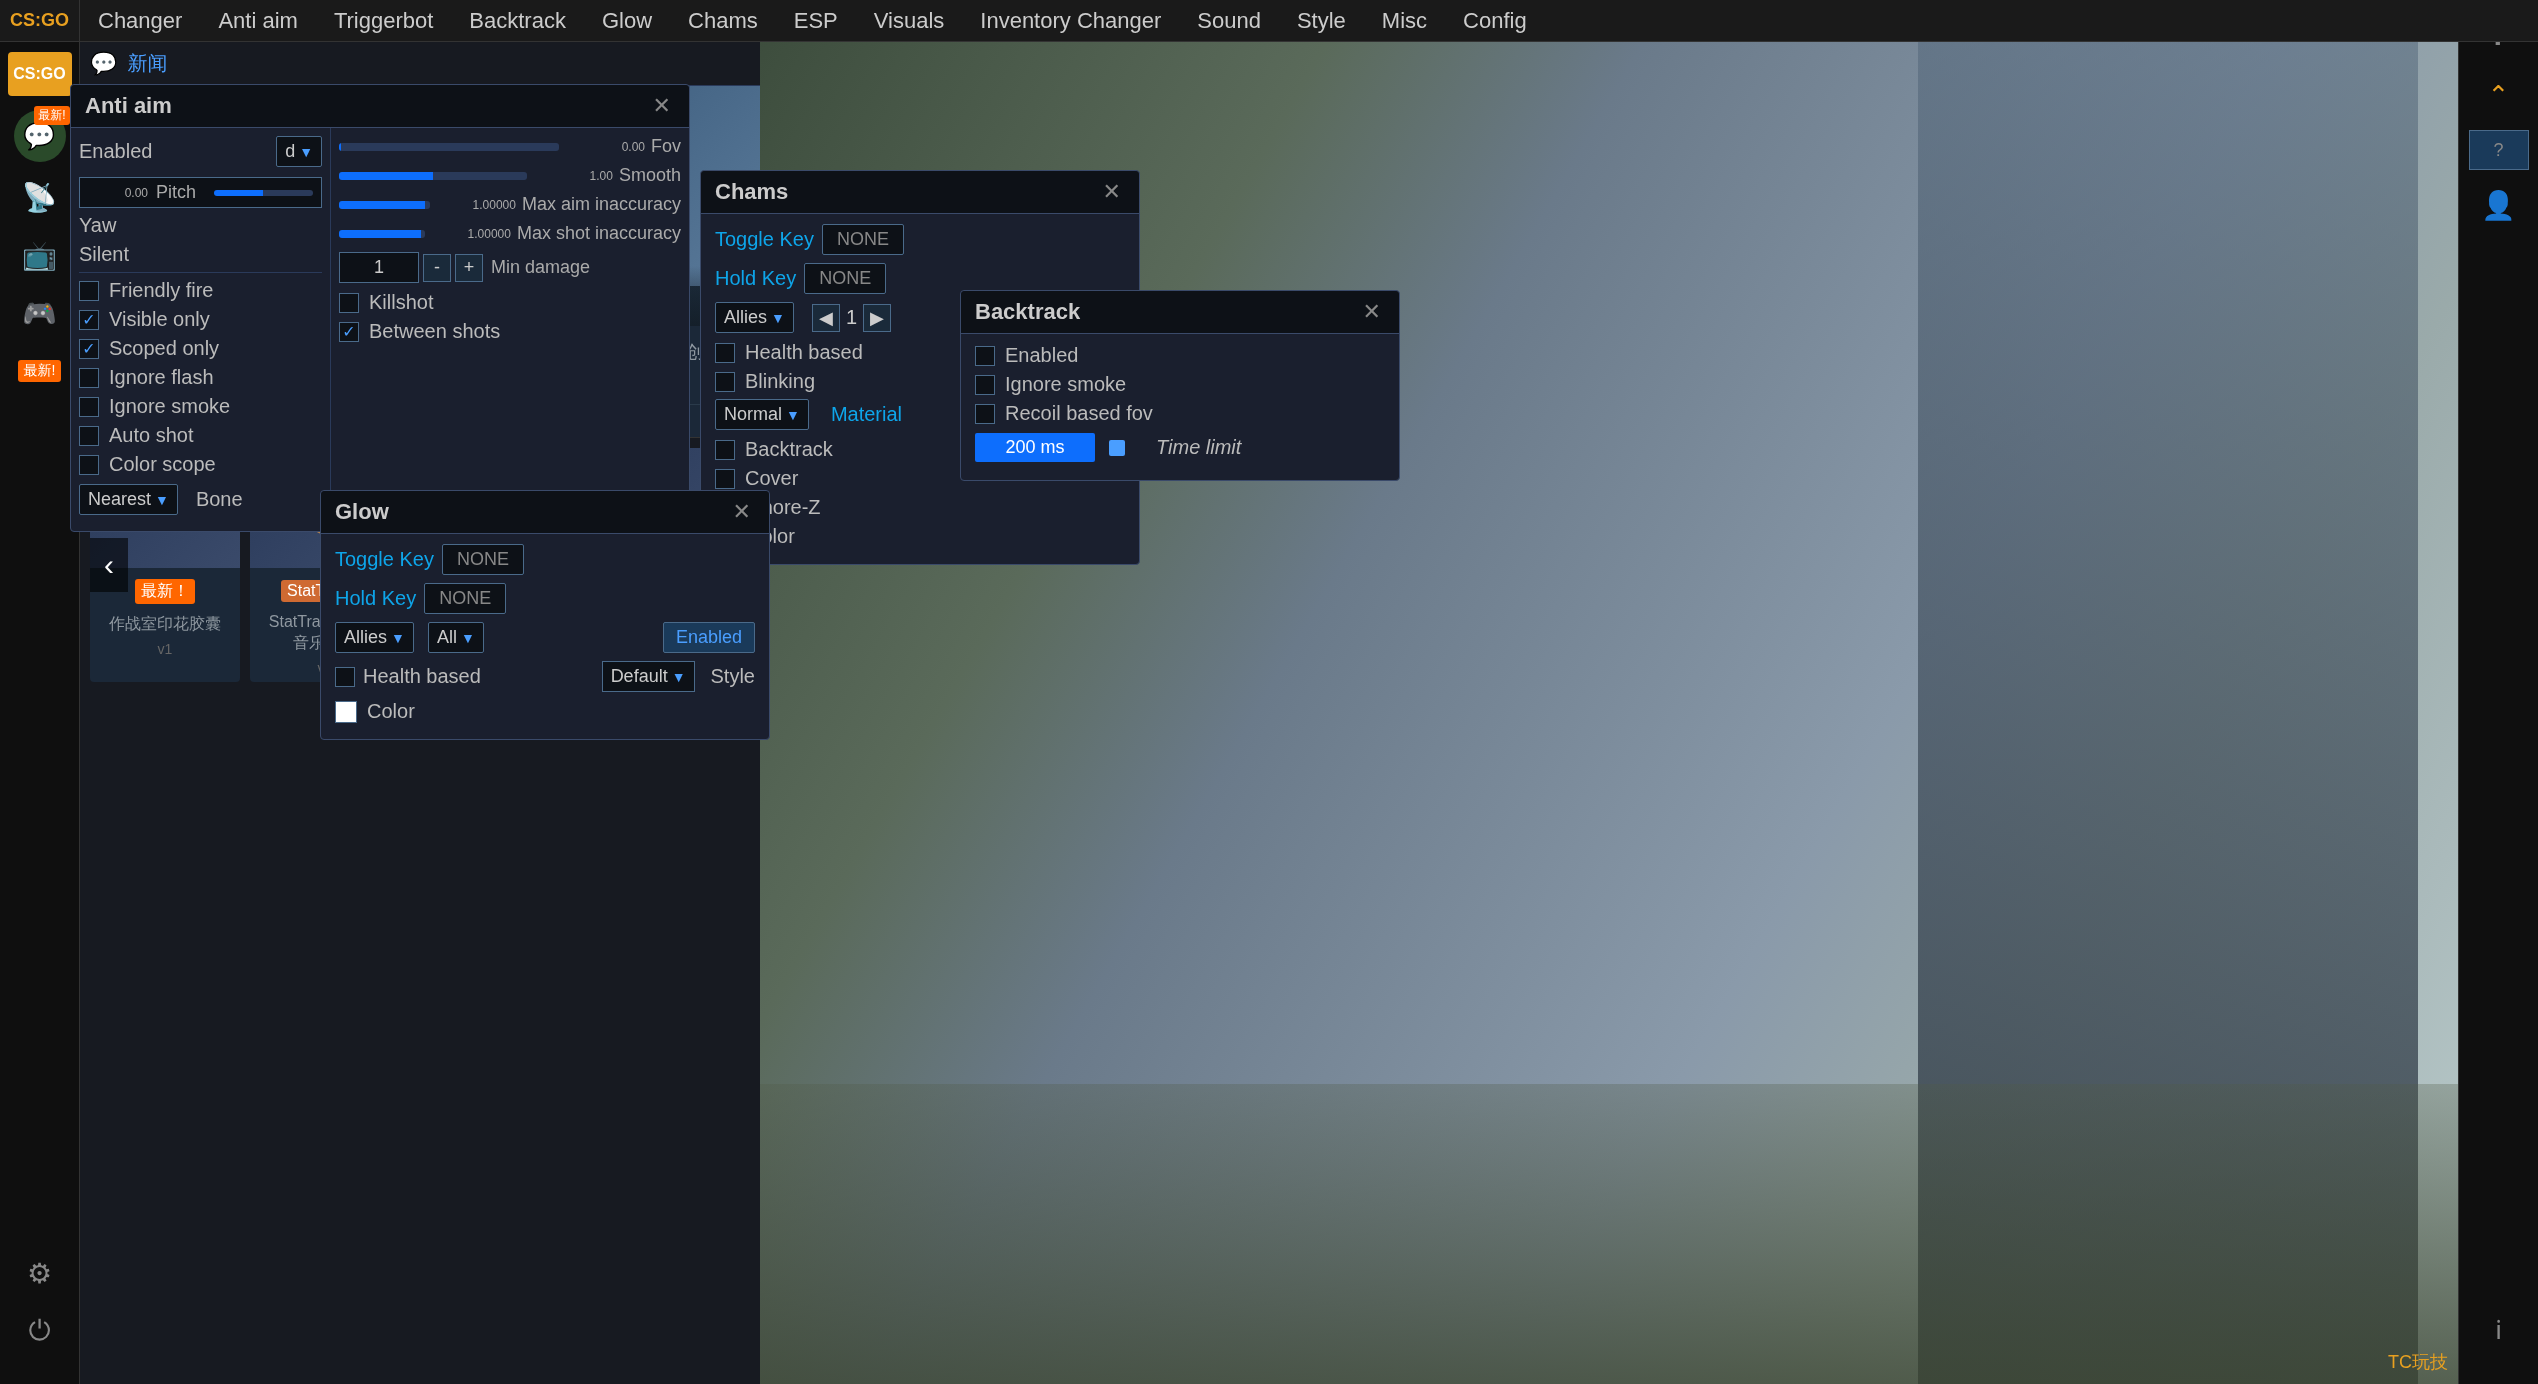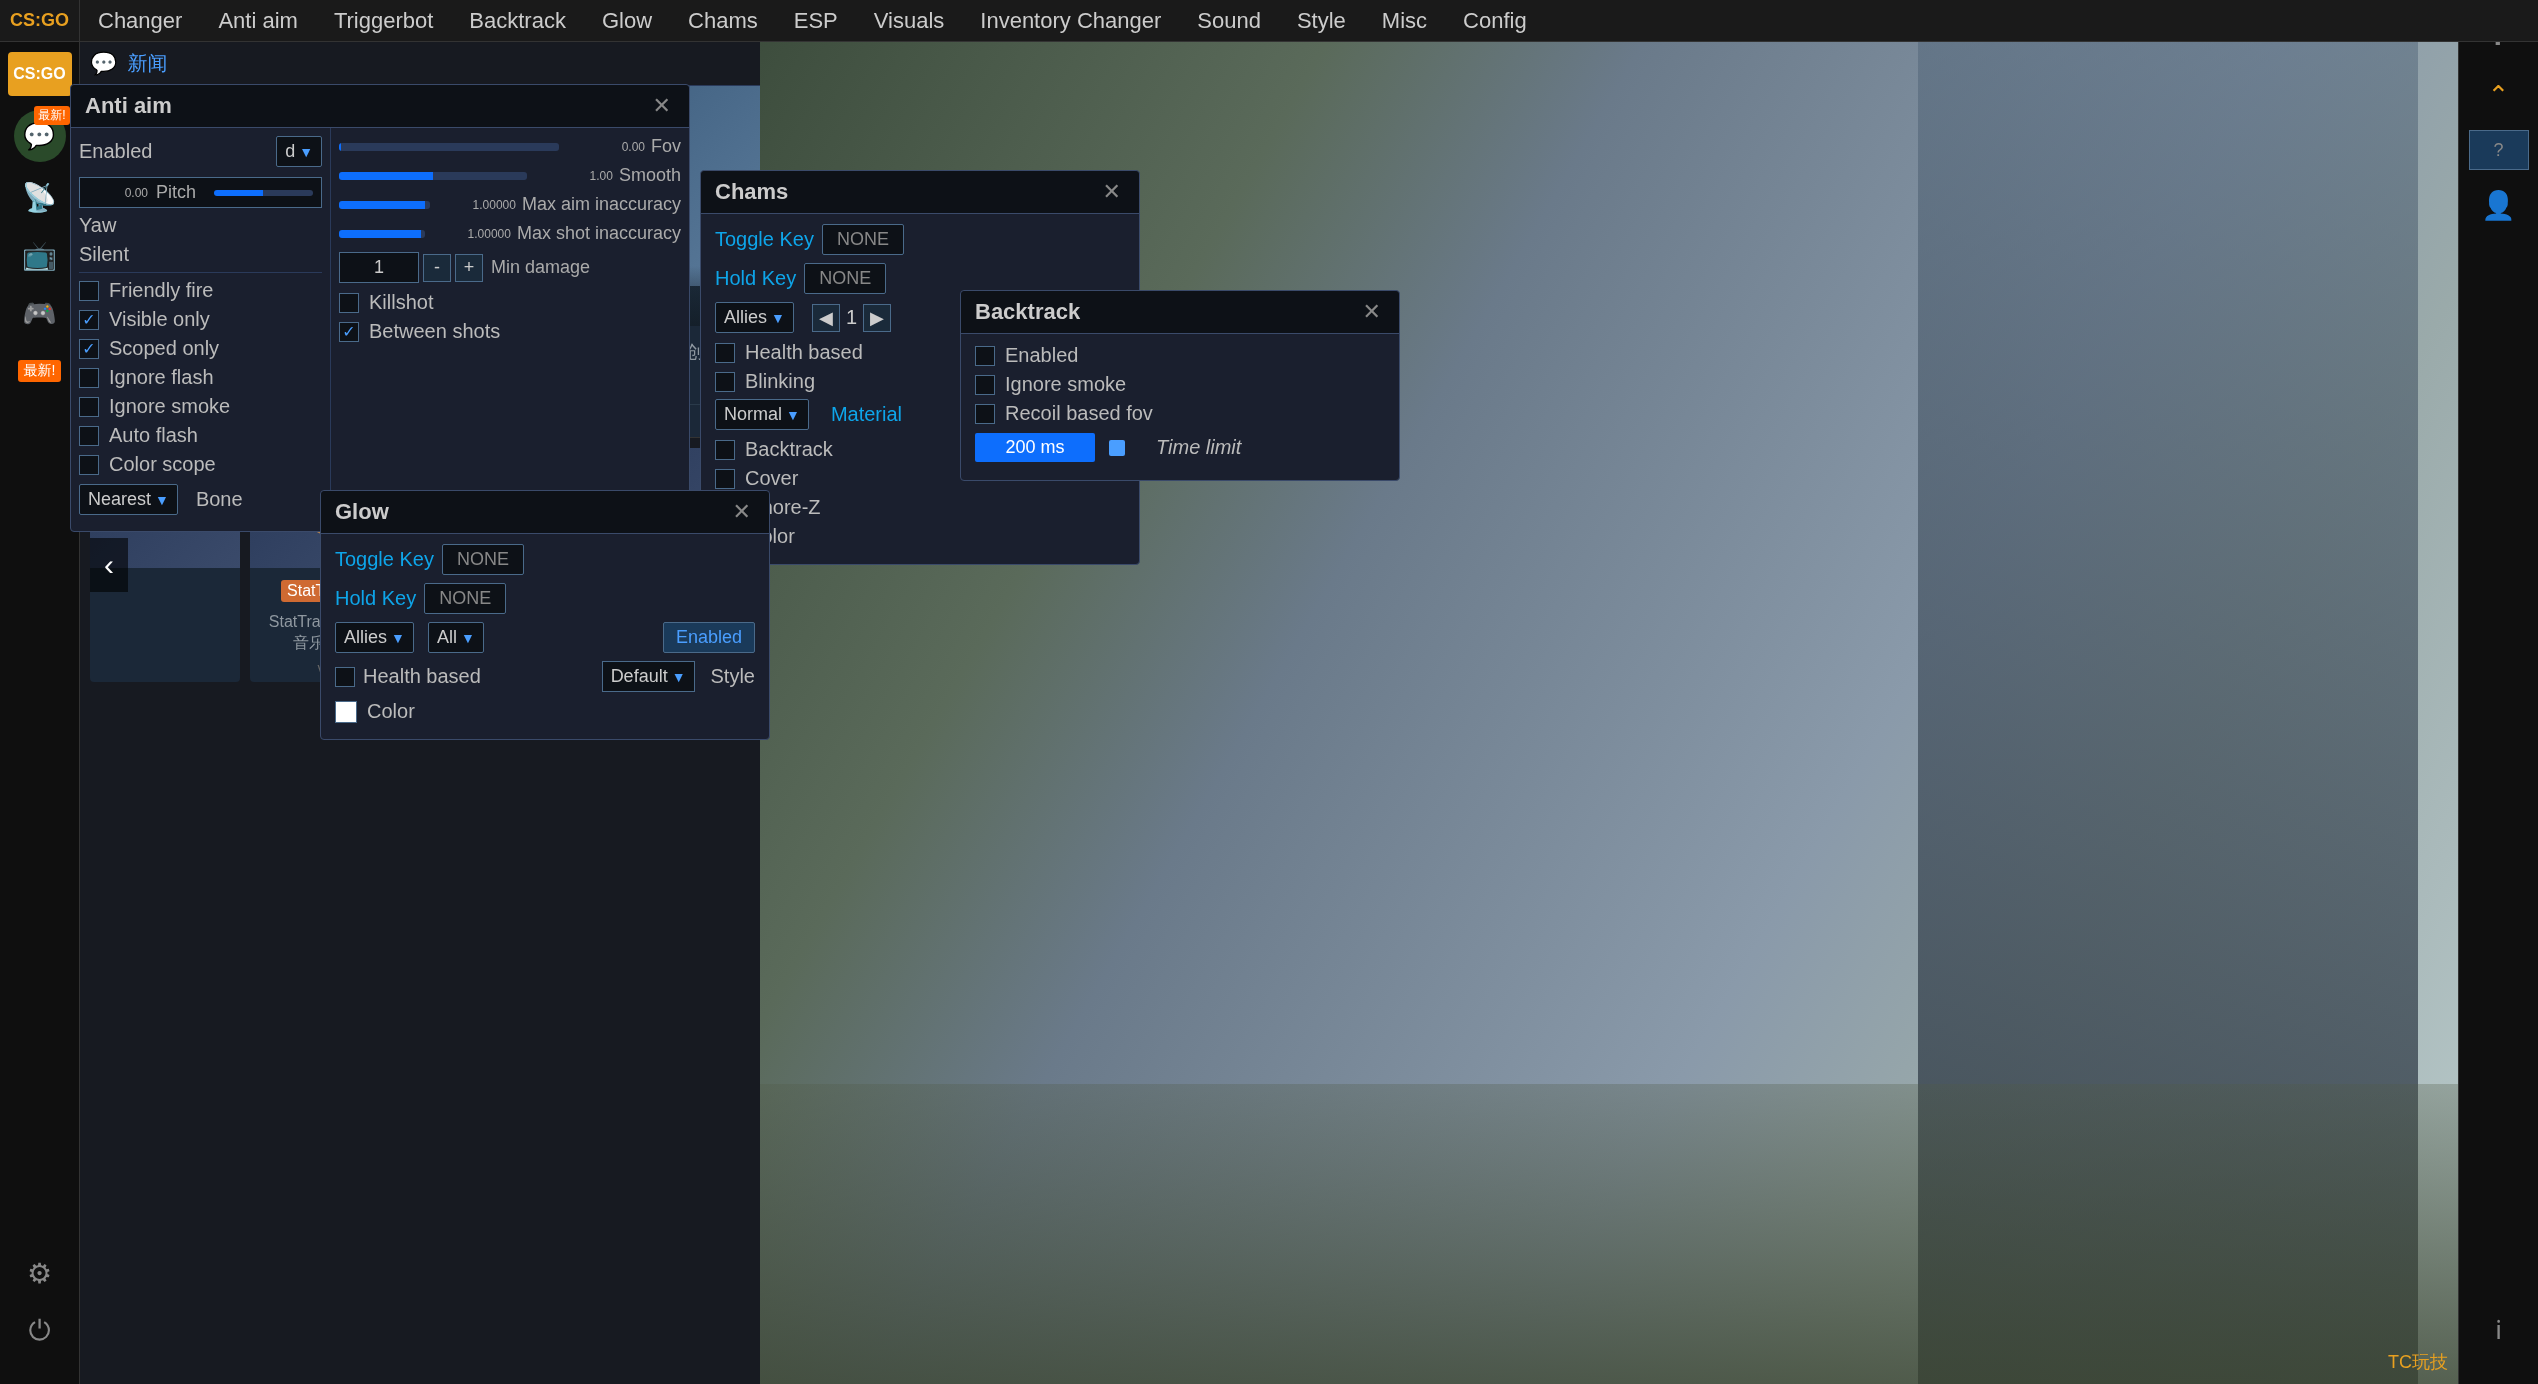--- a/index.html
+++ b/index.html
@@ -571,20 +571,25 @@
   </div>
 
   <div class="store-items-section">
     <div class="store-items-row">
       <button class="nav-prev">‹</button>
 
       <div class="store-item">
         <div class="store-item-img">
           <span style="font-size:50px;">🎫</span>
         </div>
+        <div style="padding:6px;text-align:center;">
+          <span class="badge-new">最新！</span>
+          <div class="store-item-name">作战室印花胶囊</div>
+          <div style="color:#666;font-size:14px;">v1</div>
+        </div>
       </div>
 
       <div class="store-item">
         <div class="store-item-img">
           <span style="font-size:50px;">📦</span>
         </div>
         <div style="padding:6px;text-align:center;">
           <span class="badge-stattrak">StatTrak™</span>
           <div class="store-item-name">StatTrak™ 渐逝音乐盒集</div>
           <div style="color:#666;font-size:14px;">v1</div>
@@ -677,21 +682,21 @@
         <span class="cb-label">Ignore flash</span>
       </div>
 
       <div class="cb-row">
         <div class="cb"></div>
         <span class="cb-label">Ignore smoke</span>
       </div>
 
       <div class="cb-row">
         <div class="cb"></div>
-        <span class="cb-label">Auto flash</span>
+        <span class="cb-label">Auto shot</span>
       </div>
 
       <div class="cb-row">
         <div class="cb"></div>
         <span class="cb-label">Color scope</span>
       </div>
 
       <div class="panel-row" style="margin-top:8px;">
         <div class="dropdown">
           <span>Nearest</span>

